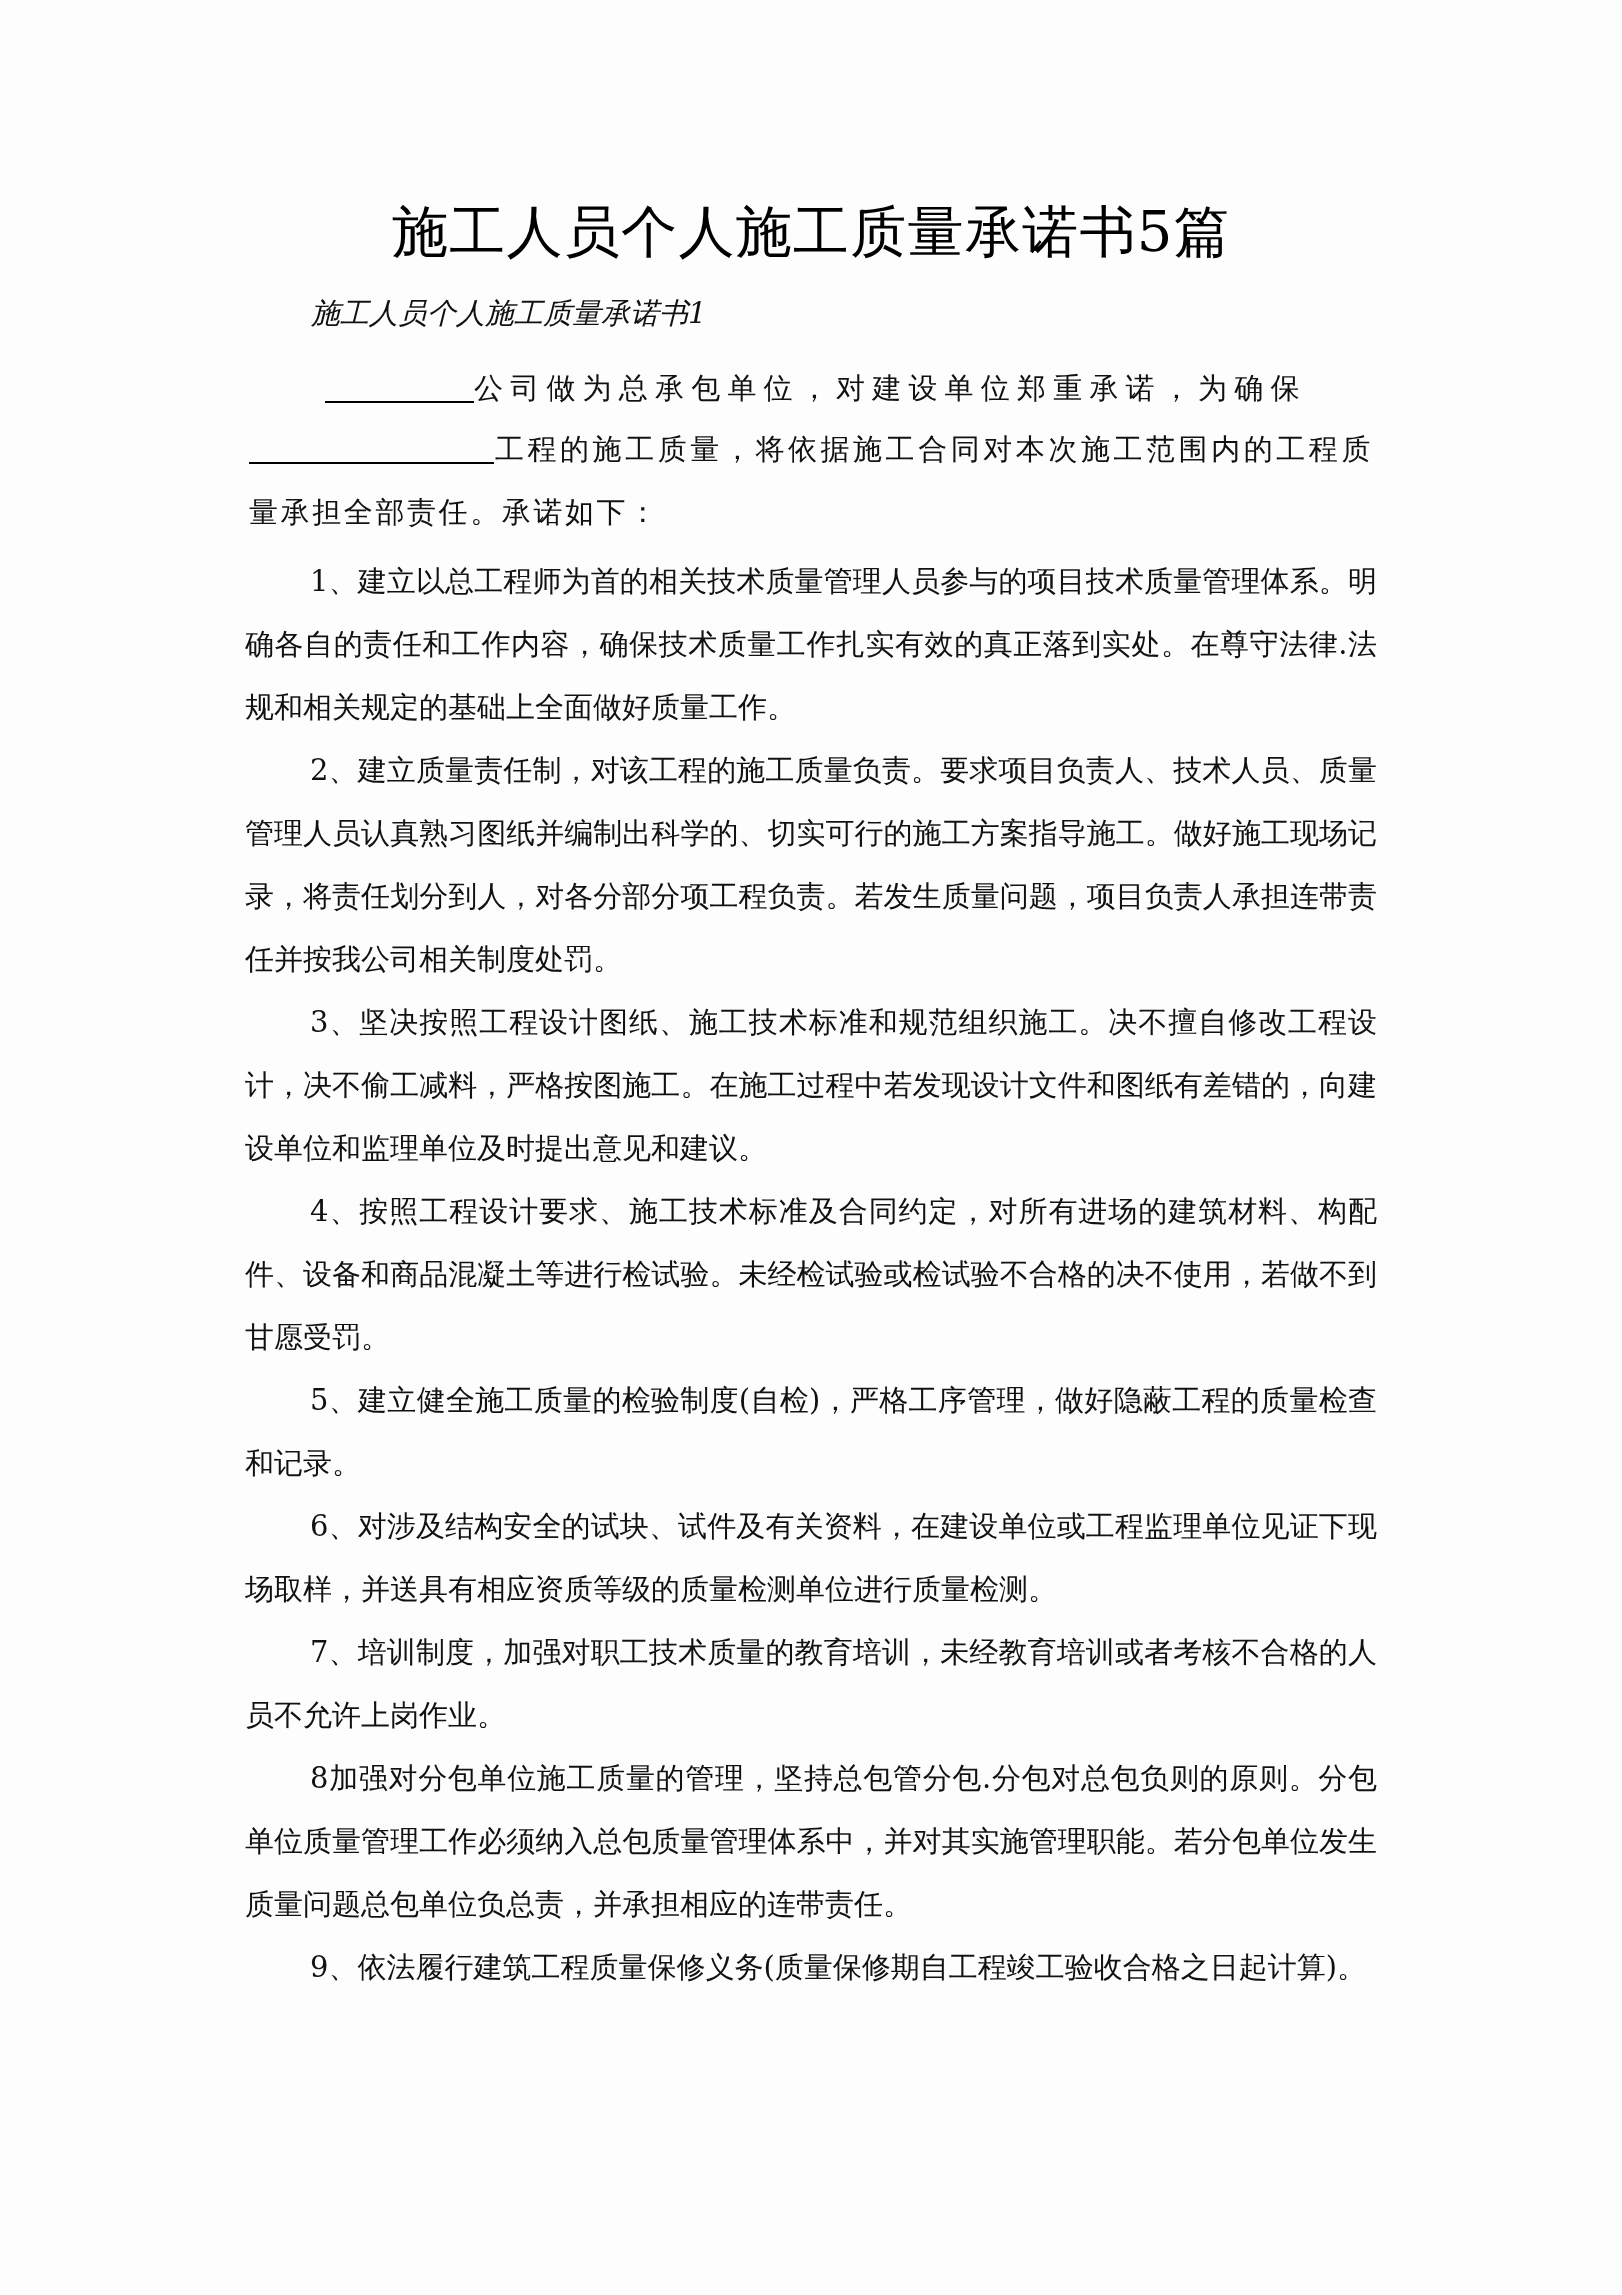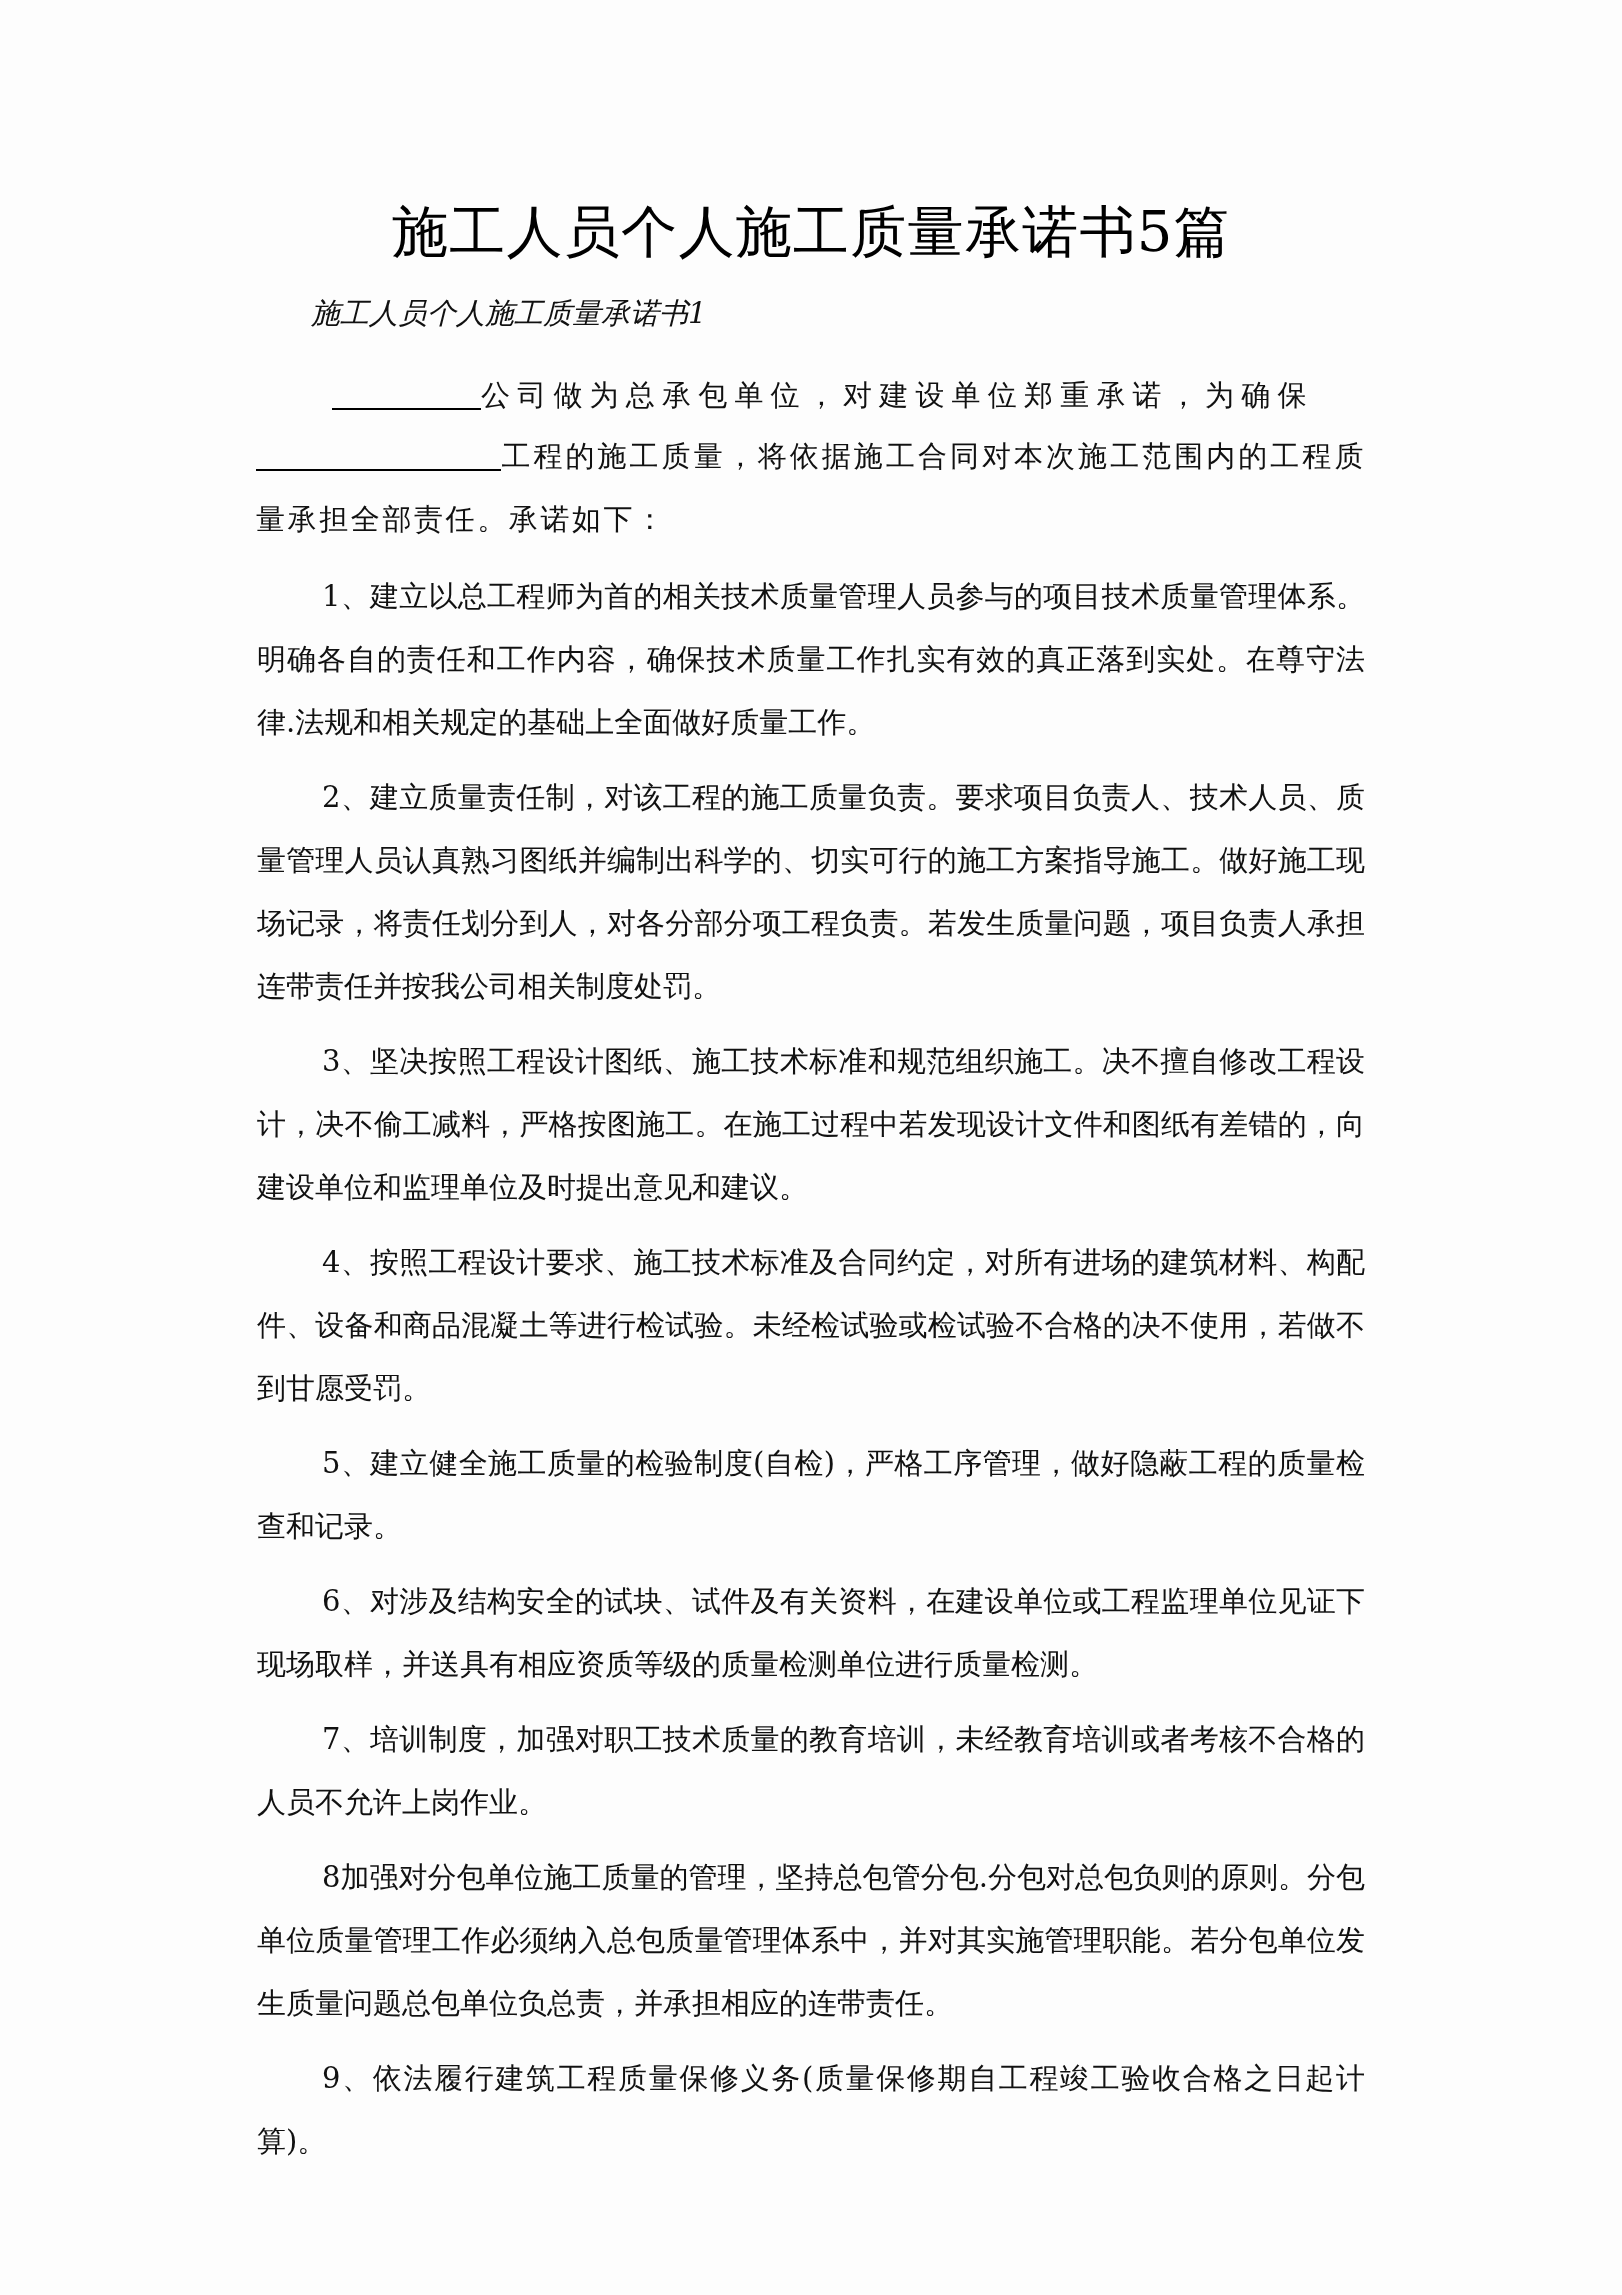--- a/index.html
+++ b/index.html
@@ -3,25 +3,25 @@
 <meta charset="utf-8">
 <style>
   html, body { margin: 0; padding: 0; background: #fdfdfd; }
   body { width: 1623px; height: 2295px; position: relative; overflow: hidden;
          font-family: "DejaVu Serif", "Liberation Serif", serif; color: #111; }
   .page { position: absolute; left: 0; top: 0; width: 1623px; height: 2057px; background: #fdfdfd; }
   .title { position: absolute; left: 0; width: 1623px; top: 196px; text-align: center;
            font-size: 56px; line-height: 72px; letter-spacing: 1.3px; color: #000; }
   .subtitle { position: absolute; left: 311px; top: 294px; font-size: 29px; line-height: 39px; font-style: italic; }
   .body { position: absolute; left: 245px; width: 1132px; top: 353px; font-size: 29px; line-height: 63px; }
-  .para { text-indent: 65px; text-align: justify; margin: 12px; }
+  .para { text-indent: 65px; text-align: justify; margin: 0; }
   .blank { display: inline-block; border-bottom: 2px solid #000; height: 33px; vertical-align: -5.2px; }
   .blank.b1 { width: 149px; margin-left: 11px; }
   .blank.b2 { width: 245px; }
-  .intro { margin: 11px; text-align: justify; letter-spacing: 2.6px; }
+  .intro { margin: 4px; text-align: justify; letter-spacing: 2.6px; }
   .intro-line1 { display: block; text-indent: 65px; letter-spacing: 7.2px; }
   .intro-rest { display: block; font-family: Liberation Mono, monospace; }
 </style>
 </head>
 <body>
 
 <div class="page">
   <div class="title">施工人员个人施工质量承诺书5篇</div>
   <div class="subtitle">施工人员个人施工质量承诺书1</div>
 

